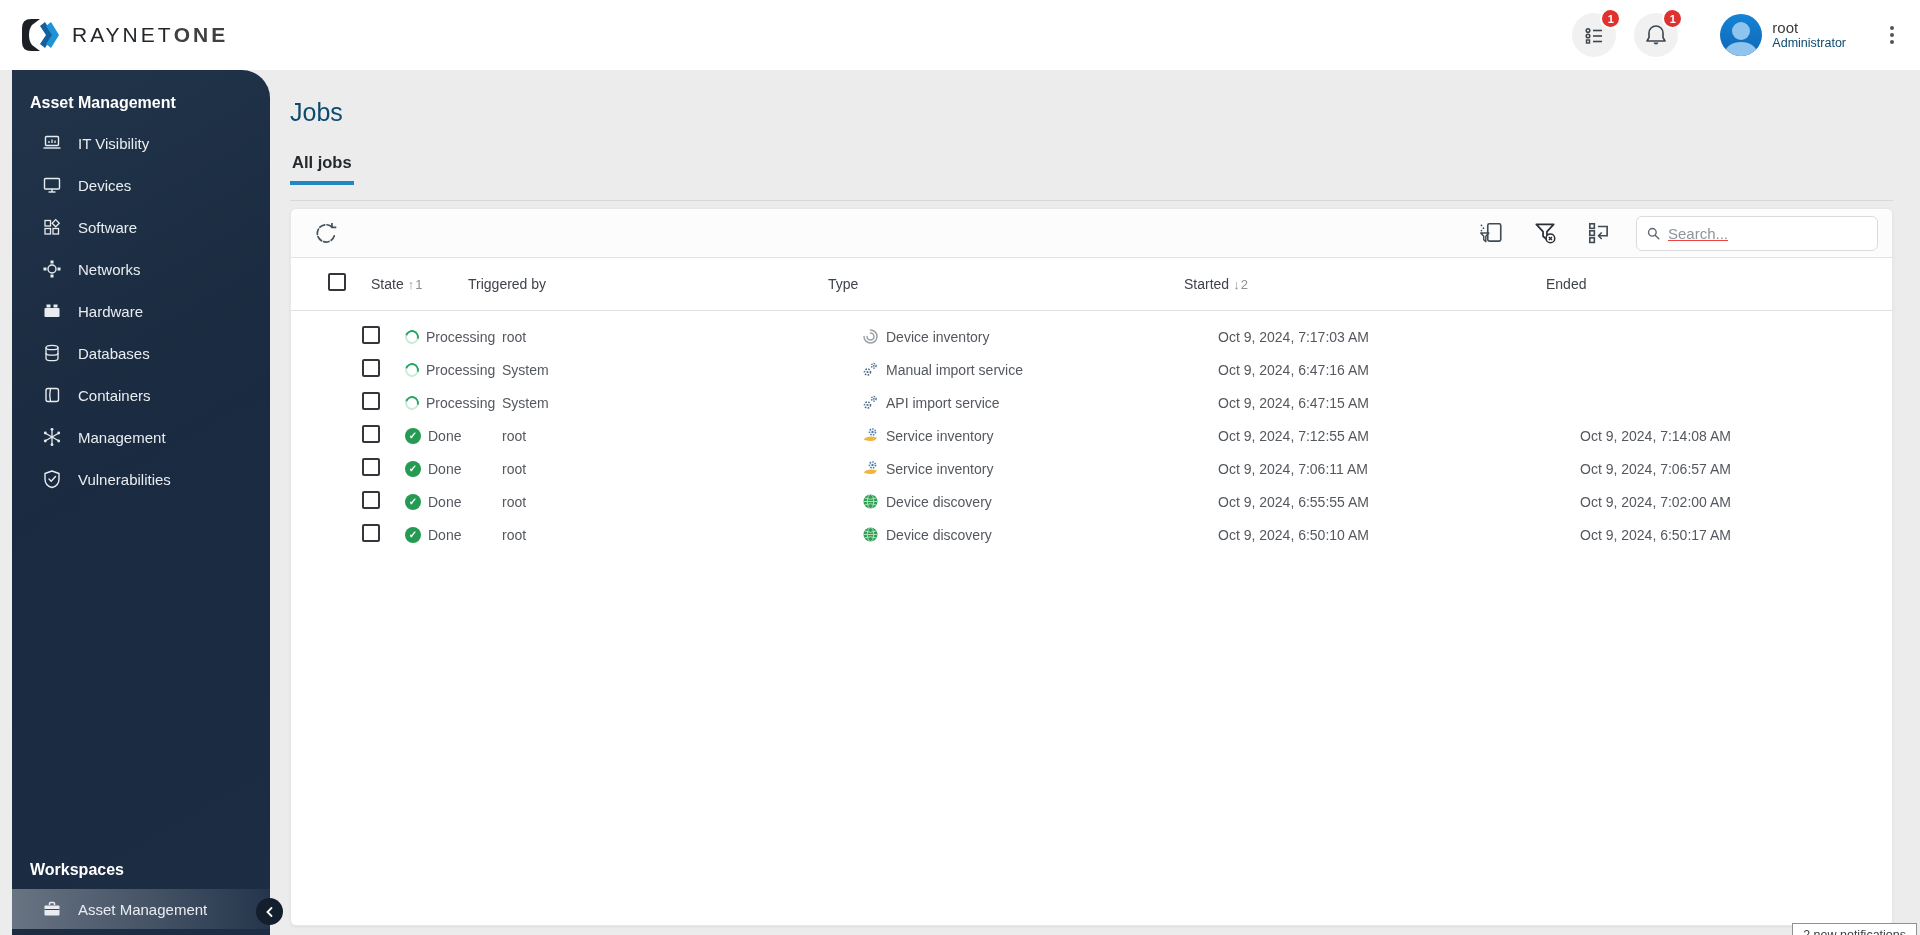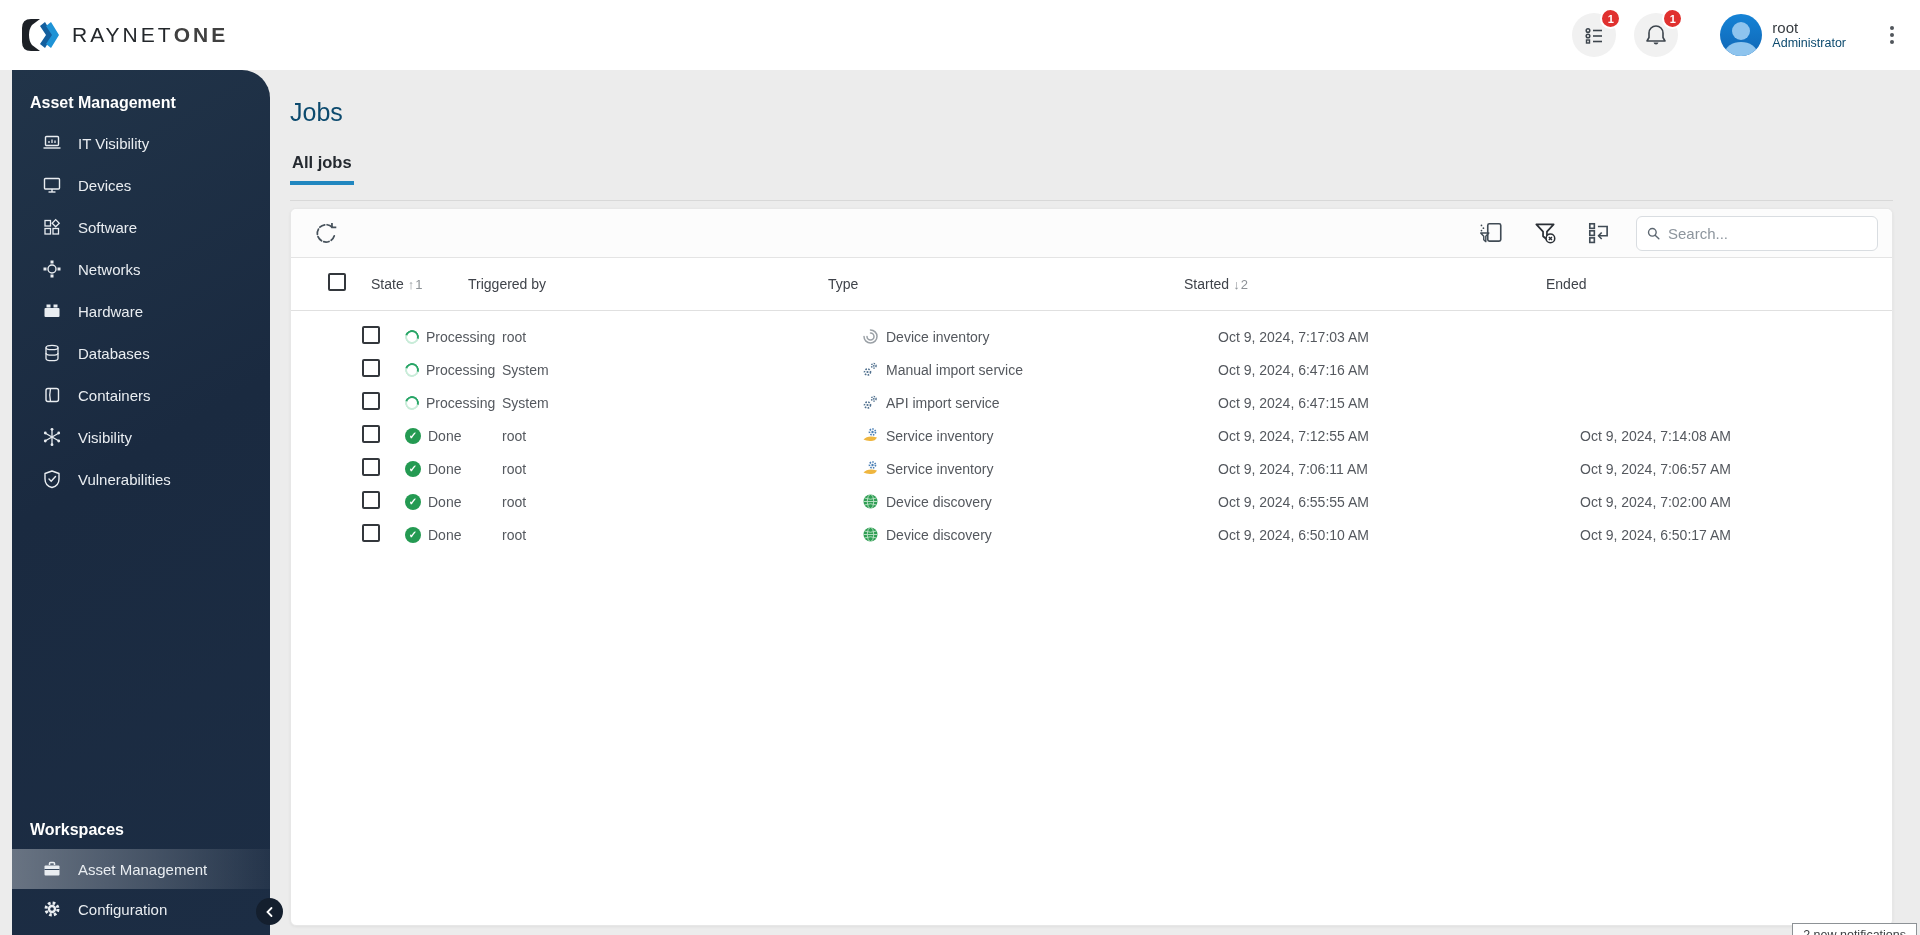--- a/index.html
+++ b/index.html
@@ -64,21 +64,21 @@
 
   .toolbar { height:49px; display:flex; align-items:center;
     padding:0 14px 0 18px; border-bottom:1px solid #e4e4e4; background:#fcfcfc;
     border-radius:6px 6px 0 0; }
   .tool-btn { background:none; border:none; cursor:pointer; display:flex;
     align-items:center; justify-content:center; padding:4px; }
   .toolbar-right { margin-left:auto; display:flex; align-items:center; gap:20px; }
   .search-box { width:242px; height:35px; border:1px solid #d9dde1; border-radius:6px;
     background:#fff; display:flex; align-items:center; padding:0 10px; gap:8px; }
   .search-box input { border:none; outline:none; flex:1; font-size:15px;
-    color:#8b5cf6; font-family:"Liberation Sans", sans-serif; background:transparent; }
+    color:#ef4444; font-family:"Liberation Sans", sans-serif; background:transparent;text-decoration:underline; }
   .search-box input::placeholder { color:#8d959d; }
 
   .grid-row { display:grid; grid-template-columns:80px 97px 360px 356px 362px 1fr;
     align-items:center; }
   .thead { height:53px; border-bottom:1px solid #e0e0e0; }
   .th { font-size:14px; color:#3f434a; display:flex; align-items:center; gap:4px; }
   .sort { color:#8c9196; font-size:13px; display:flex; align-items:center; }
   .sort .arrow { font-size:13px; margin-right:1px; }
   .cb-cell { padding-left:37px; }
   .cb { width:18px; height:18px; border:2px solid #33373c; border-radius:2px;
@@ -220,47 +220,39 @@
       </g>
       <g fill="#e9edf1">
         <circle cx="10" cy="2.3" r="1.4"></circle>
           <circle cx="10" cy="17.7" r="1.4"></circle>
         <circle cx="3.3" cy="6" r="1.4"></circle>
           <circle cx="16.7" cy="14" r="1.4"></circle>
         <circle cx="3.3" cy="14" r="1.4"></circle>
           <circle cx="16.7" cy="6" r="1.4"></circle>
       </g>
     </svg>
-    <span>Visibility</span>
+    <span>Management</span>
   </div>
   <div class="nav-item">
     <svg width="20" height="20" viewBox="0 0 20 20">
       <path d="M10 2 L17 4.5 V10 C17 14.5 14 17.5 10 18.5 C6 17.5 3 14.5 3 10 V4.5 Z" fill="none" stroke="#e9edf1" stroke-width="1.4" stroke-linejoin="round"></path>
       <polyline points="7,10 9.2,12.2 13.5,7.5" fill="none" stroke="#e9edf1" stroke-width="1.4" stroke-linecap="round"></polyline>
     </svg>
     <span>Vulnerabilities</span>
   </div>
 
   <div class="sidebar-bottom">
     <div class="side-heading">Workspaces</div>
     <div class="ws-item selected">
       <svg width="20" height="20" viewBox="0 0 20 20">
         <rect x="2.5" y="6.5" width="15" height="10" rx="1" fill="#e9edf1"></rect>
         <path d="M7.5 6 V4.5 a1 1 0 0 1 1 -1 h3 a1 1 0 0 1 1 1 V6" fill="none" stroke="#e9edf1" stroke-width="1.5"></path>
         <line x1="2.5" y1="10.5" x2="17.5" y2="10.5" stroke="#35465c" stroke-width="1"></line>
       </svg>
       <span>Asset Management</span>
-    </div>
-    <div class="ws-item">
-      <svg width="20" height="20" viewBox="0 0 20 20">
-        <circle cx="10" cy="10" r="6" fill="none" stroke="#e9edf1" stroke-width="3" stroke-dasharray="2.6 2.1"></circle>
-        <circle cx="10" cy="10" r="4.2" fill="#e9edf1"></circle>
-        <circle cx="10" cy="10" r="1.8" fill="#1c2d44"></circle>
-      </svg>
-      <span>Configuration</span>
     </div>
   </div>
 
   <div class="collapse-btn">
     <svg width="12" height="12" viewBox="0 0 12 12">
       <polyline points="7.5,2 3.5,6 7.5,10" fill="none" stroke="#ffffff" stroke-width="1.8" stroke-linecap="round"></polyline>
     </svg>
   </div>
 </nav>
 

